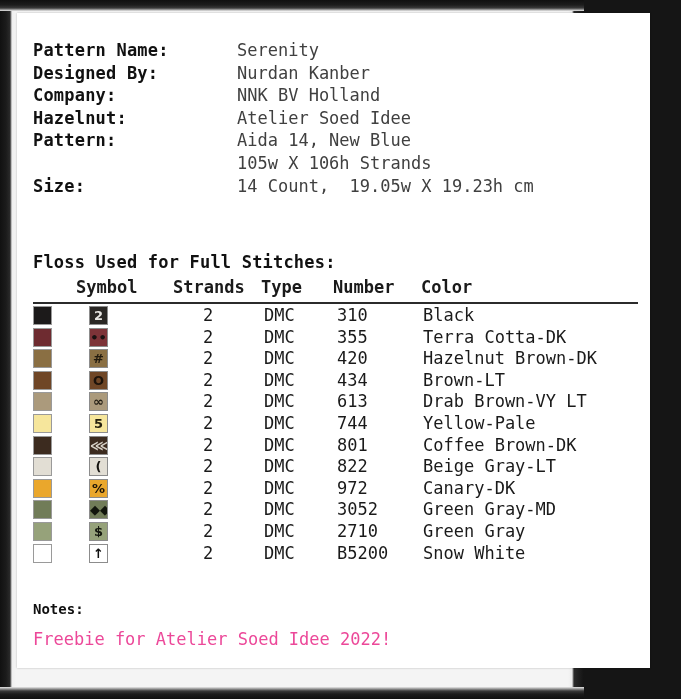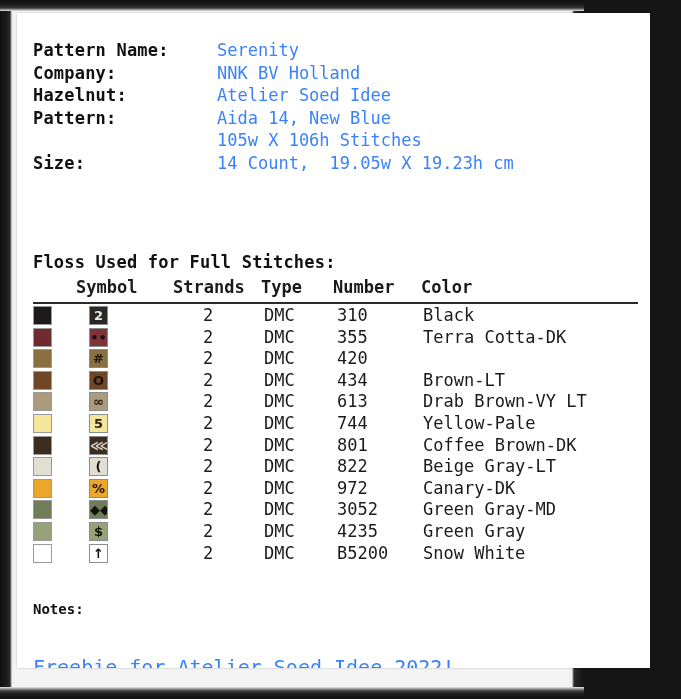--- a/index.html
+++ b/index.html
@@ -61,21 +61,22 @@
     white-space: pre;
   }
   .info-label {
     font-weight: bold;
     width: 184px;
     flex: 0 0 184px;
     letter-spacing: .2px;
   }
   .info-value {
     font-weight: normal;
-    color: #3b82f6;
+    color: #404040;
+    margin-left: 20px;
   }
 
   
   .floss-title {
     position: absolute;
     left: 16px;
     top: 239px;
     font-size: 17px;
     font-weight: bold;
     color: #111;
@@ -161,64 +162,65 @@
     left: 16px;
     top: 588px;
     font-size: 14px;
     font-weight: bold;
     color: #111;
     white-space: pre;
   }
   .notes-body {
     position: absolute;
     left: 16px;
-    top: 642px;
-    font-size: 20px;
-    color: #3b82f6;
+    top: 616px;
+    font-size: 17px;
+    color: #ec4899;
     white-space: pre;
   }
 </style>
 </head>
 <body>
 
 <div id="frame">
   <div id="page">
 
     <div class="info" id="info-block">
         <div class="info-row"><div class="info-label">Pattern Name:</div><div class="info-value">Serenity</div></div>
+        <div class="info-row"><div class="info-label">Designed By:</div><div class="info-value">Nurdan Kanber</div></div>
         <div class="info-row"><div class="info-label">Company:</div><div class="info-value">NNK BV Holland</div></div>
         <div class="info-row"><div class="info-label">Hazelnut:</div><div class="info-value">Atelier Soed Idee</div></div>
         <div class="info-row"><div class="info-label">Pattern:</div><div class="info-value">Aida 14, New Blue</div></div>
-        <div class="info-row"><div class="info-label"></div><div class="info-value">105w X 106h Stitches</div></div>
+        <div class="info-row"><div class="info-label"></div><div class="info-value">105w X 106h Strands</div></div>
         <div class="info-row"><div class="info-label">Size:</div><div class="info-value">14 Count,  19.05w X 19.23h cm</div></div>
       </div>
 
     <div class="floss-title">Floss Used for Full Stitches:</div>
 
     <div class="table-wrap">
       <div class="col-head">
         <span class="h-symbol">Symbol</span>
         <span class="h-strand">Strands</span>
         <span class="h-type">Type</span>
         <span class="h-number">Number</span>
         <span class="h-color">Color</span>
       </div>
       <div class="rule"></div>
       <div id="floss-rows">
           <div class="row"><span class="swatch c-swatch" style="background: rgb(28, 26, 26);"></span><span class="symbol c-symbol" style="background: rgb(42, 39, 36); color: rgb(232, 230, 226);">2</span><span class="cell c-strand">2</span><span class="cell c-type">DMC</span><span class="cell c-number">310</span><span class="cell c-color">Black</span></div>
           <div class="row"><span class="swatch c-swatch" style="background: rgb(110, 43, 48);"></span><span class="symbol c-symbol" style="background: rgb(125, 51, 56); color: rgb(26, 18, 18);">••</span><span class="cell c-strand">2</span><span class="cell c-type">DMC</span><span class="cell c-number">355</span><span class="cell c-color">Terra Cotta-DK</span></div>
-          <div class="row"><span class="swatch c-swatch" style="background: rgb(138, 111, 67);"></span><span class="symbol c-symbol" style="background: rgb(138, 111, 67); color: rgb(34, 26, 14);">#</span><span class="cell c-strand">2</span><span class="cell c-type">DMC</span><span class="cell c-number">420</span></div>
+          <div class="row"><span class="swatch c-swatch" style="background: rgb(138, 111, 67);"></span><span class="symbol c-symbol" style="background: rgb(138, 111, 67); color: rgb(34, 26, 14);">#</span><span class="cell c-strand">2</span><span class="cell c-type">DMC</span><span class="cell c-number">420</span><span class="cell c-color">Hazelnut Brown-DK</span></div>
           <div class="row"><span class="swatch c-swatch" style="background: rgb(111, 70, 38);"></span><span class="symbol c-symbol" style="background: rgb(111, 70, 38); color: rgb(28, 18, 10);">O</span><span class="cell c-strand">2</span><span class="cell c-type">DMC</span><span class="cell c-number">434</span><span class="cell c-color">Brown-LT</span></div>
           <div class="row"><span class="swatch c-swatch" style="background: rgb(171, 154, 124);"></span><span class="symbol c-symbol" style="background: rgb(171, 154, 124); color: rgb(34, 29, 20);">∞</span><span class="cell c-strand">2</span><span class="cell c-type">DMC</span><span class="cell c-number">613</span><span class="cell c-color">Drab Brown-VY LT</span></div>
           <div class="row"><span class="swatch c-swatch" style="background: rgb(246, 230, 156);"></span><span class="symbol c-symbol" style="background: rgb(246, 230, 156); color: rgb(37, 33, 15);">5</span><span class="cell c-strand">2</span><span class="cell c-type">DMC</span><span class="cell c-number">744</span><span class="cell c-color">Yellow-Pale</span></div>
           <div class="row"><span class="swatch c-swatch" style="background: rgb(60, 43, 31);"></span><span class="symbol c-symbol" style="background: rgb(60, 43, 31); color: rgb(216, 210, 200);">⋘</span><span class="cell c-strand">2</span><span class="cell c-type">DMC</span><span class="cell c-number">801</span><span class="cell c-color">Coffee Brown-DK</span></div>
           <div class="row"><span class="swatch c-swatch" style="background: rgb(226, 222, 212);"></span><span class="symbol c-symbol" style="background: rgb(226, 222, 212); color: rgb(21, 19, 15);">(</span><span class="cell c-strand">2</span><span class="cell c-type">DMC</span><span class="cell c-number">822</span><span class="cell c-color">Beige Gray-LT</span></div>
           <div class="row"><span class="swatch c-swatch" style="background: rgb(234, 167, 44);"></span><span class="symbol c-symbol" style="background: rgb(234, 167, 44); color: rgb(29, 20, 6);">%</span><span class="cell c-strand">2</span><span class="cell c-type">DMC</span><span class="cell c-number">972</span><span class="cell c-color">Canary-DK</span></div>
           <div class="row"><span class="swatch c-swatch" style="background: rgb(113, 124, 88);"></span><span class="symbol c-symbol" style="background: rgb(113, 124, 88); color: rgb(18, 21, 12);">◆◆</span><span class="cell c-strand">2</span><span class="cell c-type">DMC</span><span class="cell c-number">3052</span><span class="cell c-color">Green Gray-MD</span></div>
-          <div class="row"><span class="swatch c-swatch" style="background: rgb(150, 162, 122);"></span><span class="symbol c-symbol" style="background: rgb(150, 162, 122); color: rgb(20, 23, 14);">$</span><span class="cell c-strand">2</span><span class="cell c-type">DMC</span><span class="cell c-number">4235</span><span class="cell c-color">Green Gray</span></div>
+          <div class="row"><span class="swatch c-swatch" style="background: rgb(150, 162, 122);"></span><span class="symbol c-symbol" style="background: rgb(150, 162, 122); color: rgb(20, 23, 14);">$</span><span class="cell c-strand">2</span><span class="cell c-type">DMC</span><span class="cell c-number">2710</span><span class="cell c-color">Green Gray</span></div>
           <div class="row"><span class="swatch c-swatch" style="background: rgb(255, 255, 255);"></span><span class="symbol c-symbol" style="background: rgb(255, 255, 255); color: rgb(16, 16, 16);">↑</span><span class="cell c-strand">2</span><span class="cell c-type">DMC</span><span class="cell c-number">B5200</span><span class="cell c-color">Snow White</span></div>
         </div>
     </div>
 
     <div class="notes-title">Notes:</div>
     <div class="notes-body">Freebie for Atelier Soed Idee 2022!</div>
 
   </div>
 </div>
 

